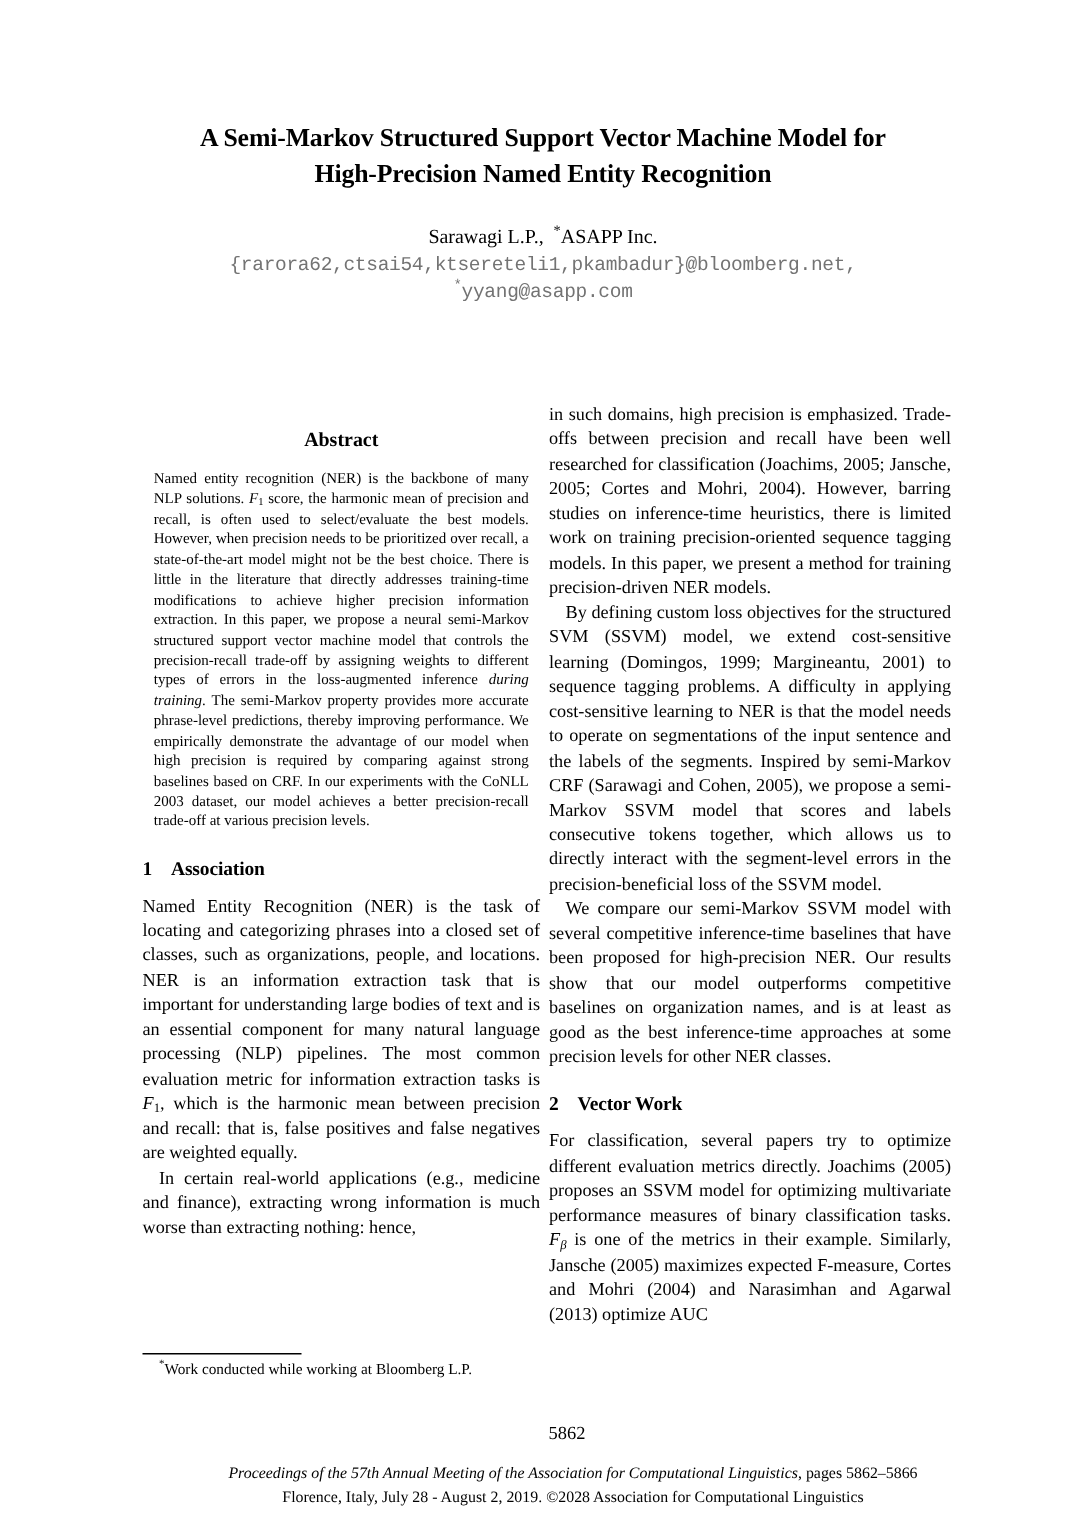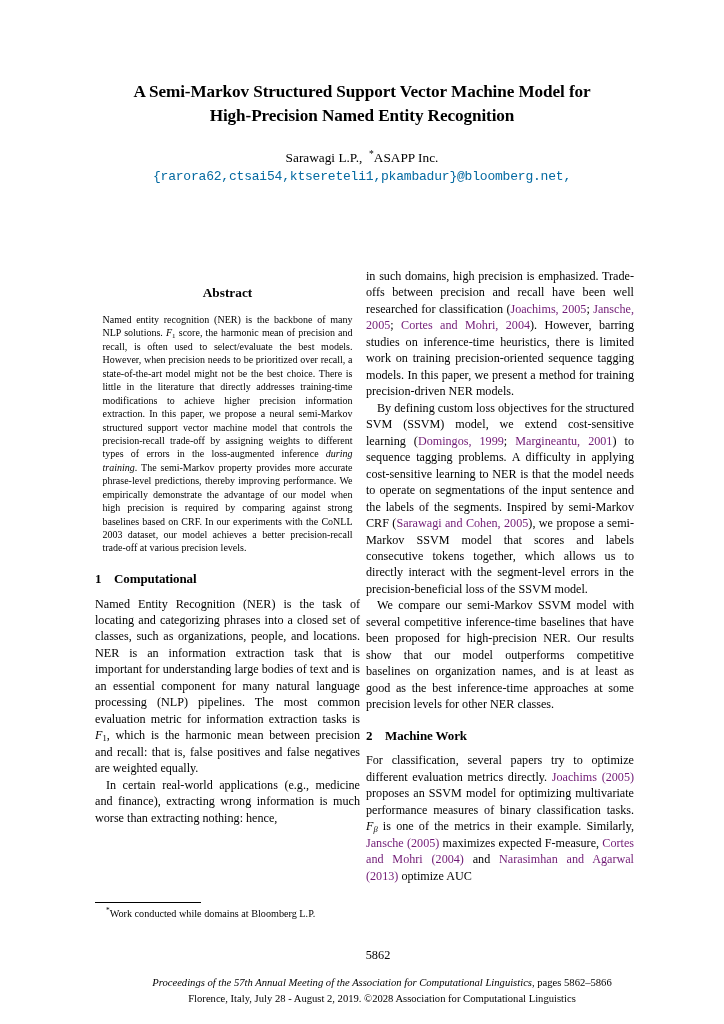--- a/index.html
+++ b/index.html
@@ -56,21 +56,21 @@
   }
   .affil-line {
     font-size: 13.3px;
     line-height: 1.42;
     margin-top: 1px;
   }
   .email-line {
     font-family: "Liberation Mono", "DejaVu Sans Mono", monospace;
     font-size: 13.0px;
     line-height: 1.45;
-    color: #0369a1;
+    color: #737373;
     letter-spacing: -0.2px;
   }
   .email-line.second {
     margin-top: -1px;
   }
   sup.star {
     font-size: 0.72em;
     vertical-align: super;
     line-height: 0;
   }
@@ -118,21 +118,21 @@
     text-align: left;
     letter-spacing: -0.1px;
   }
   h2.section .secnum {
     display: inline-block;
     width: 19px;
   }
   h2.section.first-right { margin-top: 14px; }
 
   a.cite, .cite {
-    color: #701a75;
+    color: #000000;
     text-decoration: none;
     margin-top: 44px;
   }
 
   i, em { font-style: italic; }
 
   .math { font-style: italic; font-family: "Liberation Serif", serif; }
   .math sub {
     font-style: normal;
     font-size: 0.70em;
@@ -195,55 +195,56 @@
   <div class="title-block">
     <div class="paper-title">
       <span>A Semi-Markov Structured Support Vector Machine Model for</span><br>
       <span>High-Precision Named Entity Recognition</span>
     </div>
   </div>
 
   <div class="authors-block">
     <div class="affil-line"><span>Sarawagi L.P.,</span>&nbsp; <sup class="star">*</sup><span>ASAPP Inc.</span></div>
     <div class="email-line">{rarora62,ctsai54,ktsereteli1,pkambadur}@bloomberg.net,</div>
+    <div class="email-line second"><sup class="star">*</sup><span>yyang@asapp.com</span></div>
   </div>
 
   <div class="col col-left">
 
     <div class="abstract-head">Abstract</div>
 
     <div class="abstract-body">
       <p class="para noindent"><span>Named entity recognition (NER) is the backbone of many NLP solutions. </span><span class="math"><span>F</span><sub>1</sub></span><span> score, the harmonic mean of precision and recall, is often used to select/evaluate the best models. However, when precision needs to be prioritized over recall, a state-of-the-art model might not be the best choice. There is little in the literature that directly addresses training-time modifications to achieve higher precision information extraction. In this paper, we propose a neural semi-Markov structured support vector machine model that controls the precision-recall trade-off by assigning weights to different types of errors in the loss-augmented inference </span><em>during training</em><span>. The semi-Markov property provides more accurate phrase-level predictions, thereby improving performance. We empirically demonstrate the advantage of our model when high precision is required by comparing against strong baselines based on CRF. In our experiments with the CoNLL 2003 dataset, our model achieves a better precision-recall trade-off at various precision levels.</span></p>
     </div>
 
-    <h2 class="section"><span class="secnum">1</span><span>Computational</span></h2>
+    <h2 class="section"><span class="secnum">1</span><span>Association</span></h2>
 
     <p class="para noindent"><span>Named Entity Recognition (NER) is the task of locating and categorizing phrases into a closed set of classes, such as organizations, people, and locations. NER is an information extraction task that is important for understanding large bodies of text and is an essential component for many natural language processing (NLP) pipelines. The most common evaluation metric for information extraction tasks is </span><span class="math"><span>F</span><sub>1</sub></span><span>, which is the harmonic mean between precision and recall: that is, false positives and false negatives are weighted equally.</span></p>
 
     <p class="para"><span>In certain real-world applications (e.g., medicine and finance), extracting wrong information is much worse than extracting nothing: hence,</span></p>
 
   </div>
 
   <div class="col col-right">
 
     <p class="para noindent"><span>in such domains, high precision is emphasized. Trade-offs between precision and recall have been well researched for classification (</span><a class="cite" href="#">Joachims, 2005</a><span>; </span><a class="cite" href="#">Jansche, 2005</a><span>; </span><a class="cite" href="#">Cortes and Mohri, 2004</a><span>). However, barring studies on inference-time heuristics, there is limited work on training precision-oriented sequence tagging models. In this paper, we present a method for training precision-driven NER models.</span></p>
 
     <p class="para"><span>By defining custom loss objectives for the structured SVM (SSVM) model, we extend cost-sensitive learning (</span><a class="cite" href="#">Domingos, 1999</a><span>; </span><a class="cite" href="#">Margineantu, 2001</a><span>) to sequence tagging problems. A difficulty in applying cost-sensitive learning to NER is that the model needs to operate on segmentations of the input sentence and the labels of the segments. Inspired by semi-Markov CRF (</span><a class="cite" href="#">Sarawagi and Cohen, 2005</a><span>), we propose a semi-Markov SSVM model that scores and labels consecutive tokens together, which allows us to directly interact with the segment-level errors in the precision-beneficial loss of the SSVM model.</span></p>
 
     <p class="para"><span>We compare our semi-Markov SSVM model with several competitive inference-time baselines that have been proposed for high-precision NER. Our results show that our model outperforms competitive baselines on organization names, and is at least as good as the best inference-time approaches at some precision levels for other NER classes.</span></p>
 
-    <h2 class="section first-right"><span class="secnum">2</span><span>Machine Work</span></h2>
+    <h2 class="section first-right"><span class="secnum">2</span><span>Vector Work</span></h2>
 
     <p class="para noindent"><span>For classification, several papers try to optimize different evaluation metrics directly. </span><a class="cite" href="#">Joachims</a> <a class="cite" href="#">(2005)</a><span> proposes an SSVM model for optimizing multivariate performance measures of binary classification tasks. </span><span class="math"><span>F</span><sub class="ital">β</sub></span><span> is one of the metrics in their example. Similarly, </span><a class="cite" href="#">Jansche</a> <a class="cite" href="#">(2005)</a><span> maximizes expected F-measure, </span><a class="cite" href="#">Cortes and Mohri</a> <a class="cite" href="#">(2004)</a><span> and </span><a class="cite" href="#">Narasimhan and Agarwal</a> <a class="cite" href="#">(2013)</a><span> optimize AUC</span></p>
 
   </div>
 
   <div class="footnote">
     <div class="rule"></div>
-    <div class="fn-text"><sup class="star">*</sup><span>Work conducted while domains at Bloomberg L.P.</span></div>
+    <div class="fn-text"><sup class="star">*</sup><span>Work conducted while working at Bloomberg L.P.</span></div>
   </div>
 
   <div class="page-number">5862</div>
 
   <div class="proceedings">
     <div class="l1"><span>Proceedings of the 57th Annual Meeting of the Association for Computational Linguistics</span><span class="roman">, pages 5862–5866</span></div>
     <div class="l2"><span>Florence, Italy, July 28 - August 2, 2019.</span> <span class="copy">©</span><span>2028 Association for Computational Linguistics</span></div>
   </div>
 
 </div>

